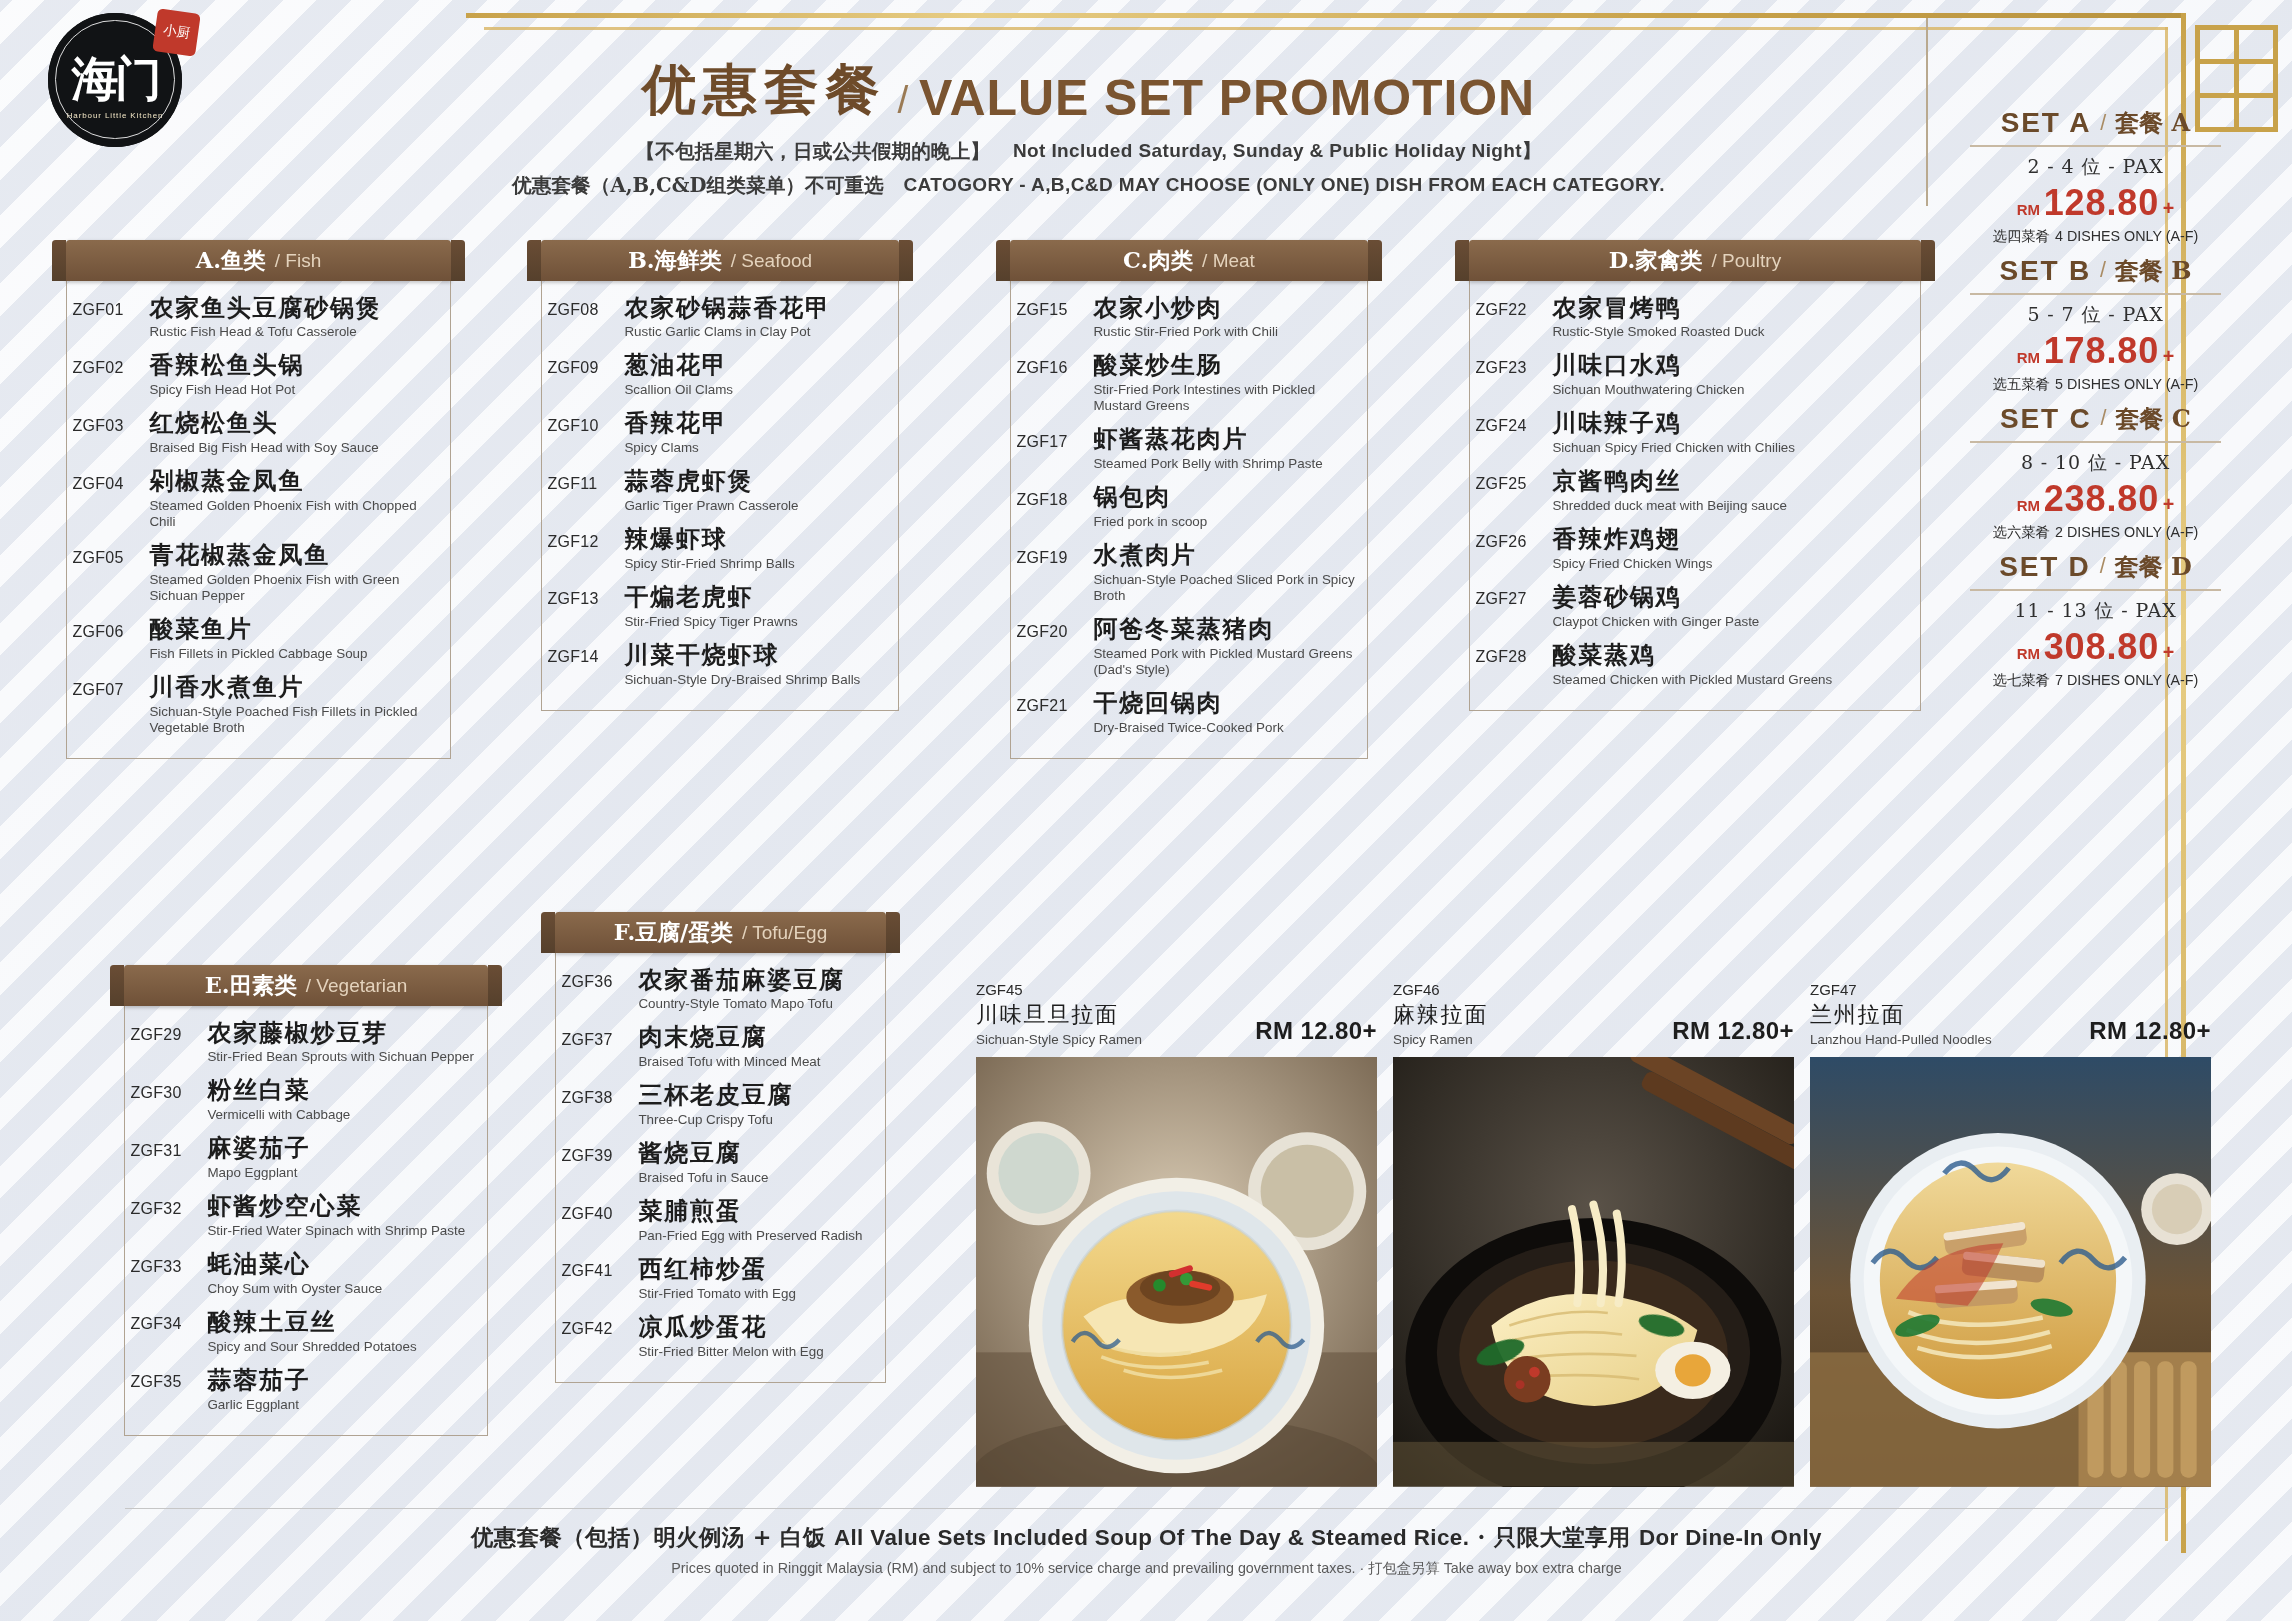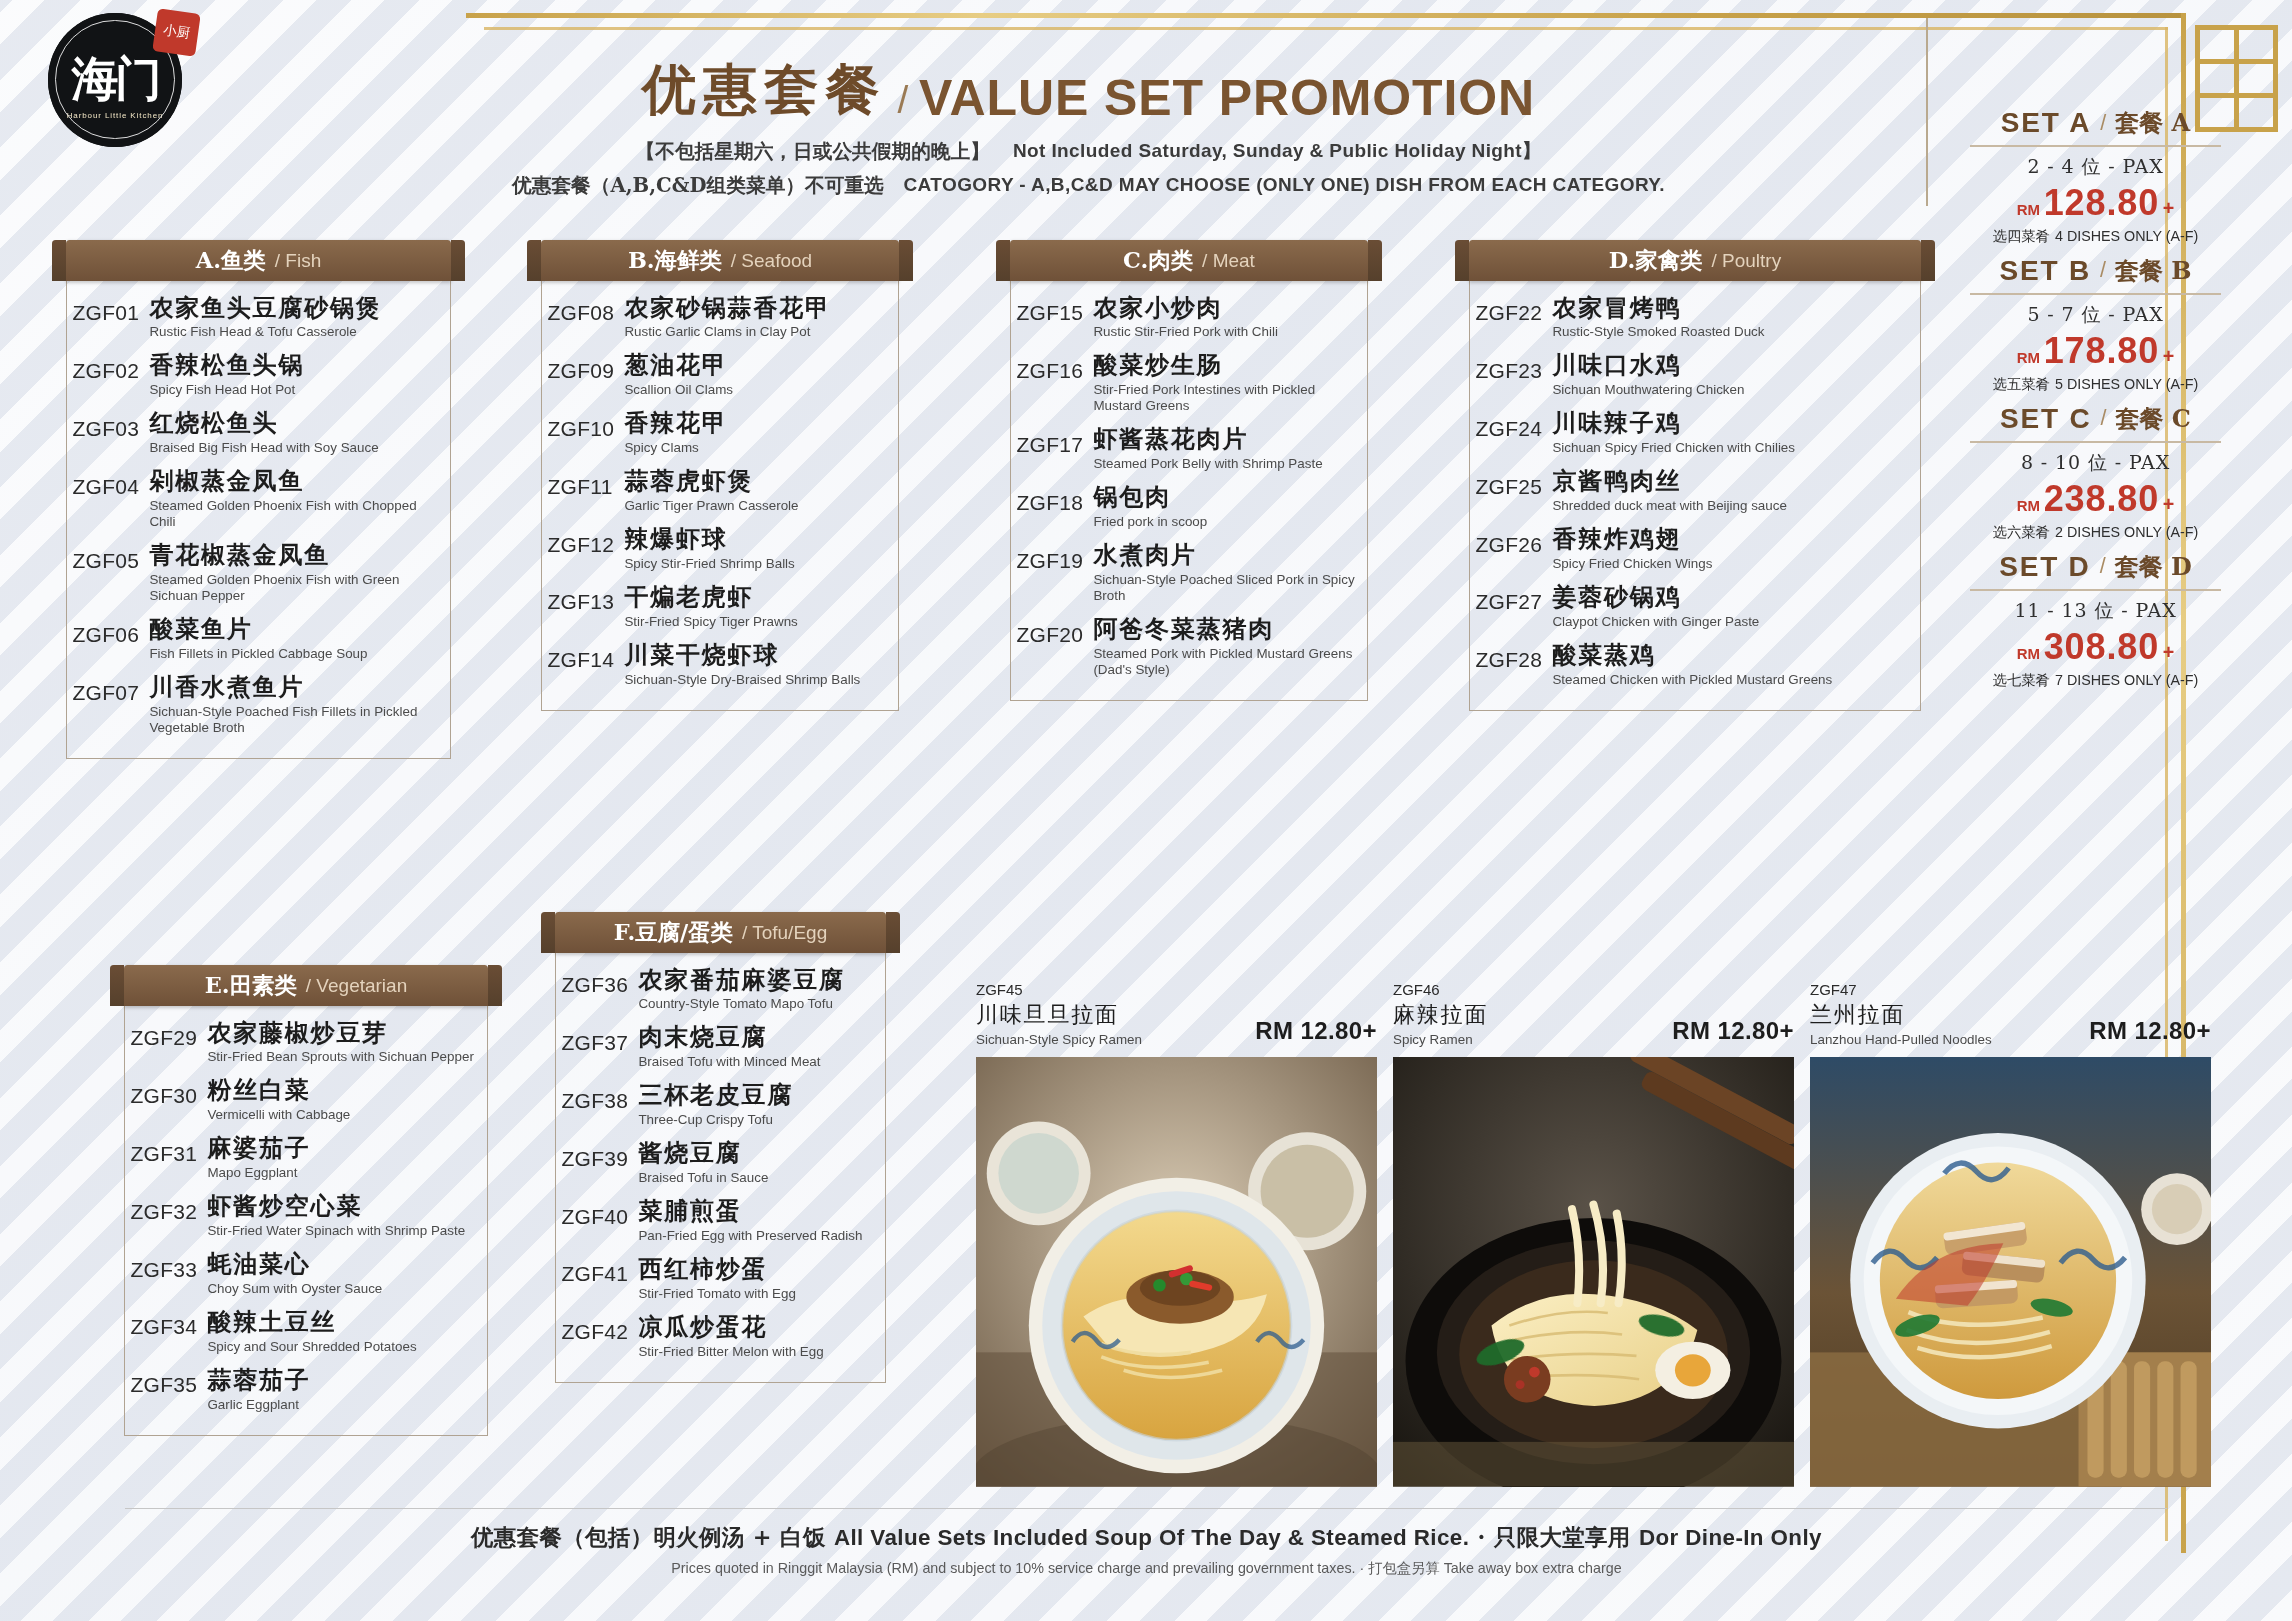--- a/index.html
+++ b/index.html
@@ -115,21 +115,21 @@
   .cat-head::after { right: -14.3px; border-radius: 0 3.6px 0 0;}
   .cat-cn { color: #fff; font-family: "DejaVu Serif", serif; font-size: 22.4px; font-weight: 700; }
   .cat-en { color: #e4d3bd; font-size: 19px; }
   .cat-box {
     border-left: 1.8px solid #b0a392; border-right: 1.8px solid #b0a392; border-bottom: 1.8px solid #b0a392;
     border-top: none; padding: 12.5px 5.4px 10.7px 5.4px;
     min-height: 9px;
   }
   .dish { display: flex; align-items: flex-start; margin-bottom: 11.6px; }
   .dish-code {
-    width: 77px; flex: 0 0 77px; font-size: 21px; color: #2b2b2b; padding-top: 7.2px; letter-spacing: 0.3px;
+    width: 77px; flex: 0 0 77px; font-size: 16px; color: #2b2b2b; padding-top: 7.2px; letter-spacing: 0.3px;
   }
   .dish-body { flex: 1; }
   .dish-cn {
     font-family: "DejaVu Serif", serif; font-size: 24px; color: #1d1d1d; font-weight: 700; letter-spacing: 1.8px;
     line-height: 1.15;
   }
   .dish-en { font-size: 13.4px; color: #4b4b4b; margin-top: 2.7px; line-height: 1.2; }
   
   .sets { position: absolute; left: 1952px; top: 107px; width: 287px; }
   .set-block { margin-bottom: 9px; text-align: center; }
@@ -364,20 +364,27 @@
             <div class="dish-en">Sichuan-Style Poached Sliced Pork in Spicy Broth</div>
           </div>
         </div>
       <div class="dish">
           <div class="dish-code">ZGF20</div>
           <div class="dish-body">
             <div class="dish-cn">阿爸冬菜蒸猪肉</div>
             <div class="dish-en">Steamed Pork with Pickled Mustard Greens (Dad's Style)</div>
           </div>
         </div>
+      <div class="dish">
+          <div class="dish-code">ZGF21</div>
+          <div class="dish-body">
+            <div class="dish-cn">干烧回锅肉</div>
+            <div class="dish-en">Dry-Braised Twice-Cooked Pork</div>
+          </div>
+        </div>
     </div>
   </div>
 
   <div class="cat" style="left:1469px; top:240px; width:452px;">
     <div class="cat-head">
       <span class="cat-cn">D.家禽类</span>
       <span class="cat-en">/ Poultry</span>
     </div>
     <div class="cat-box">
       <div class="dish">

